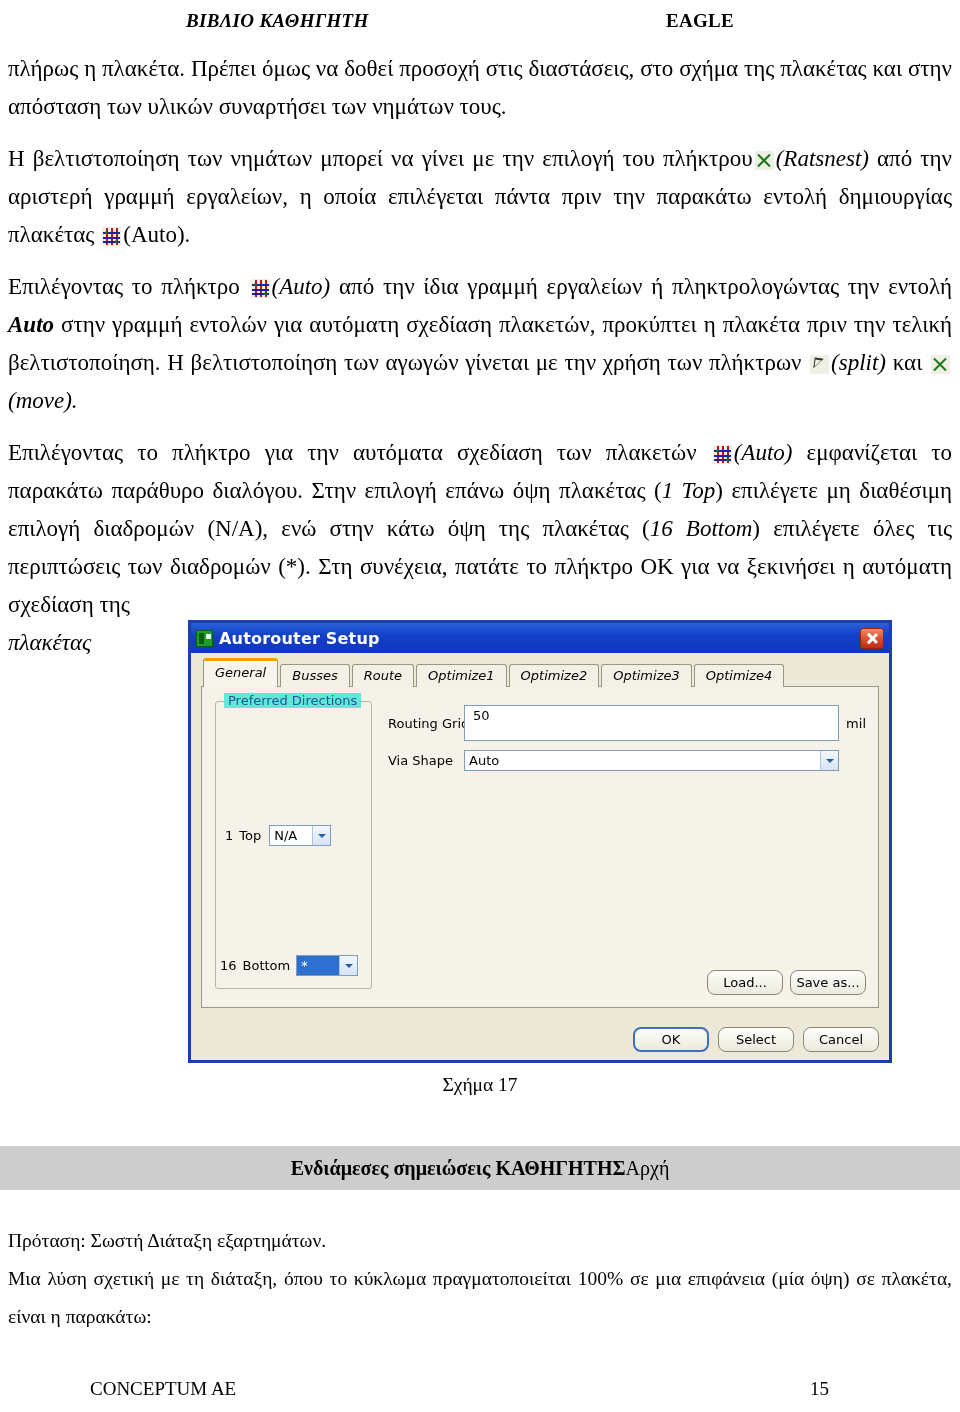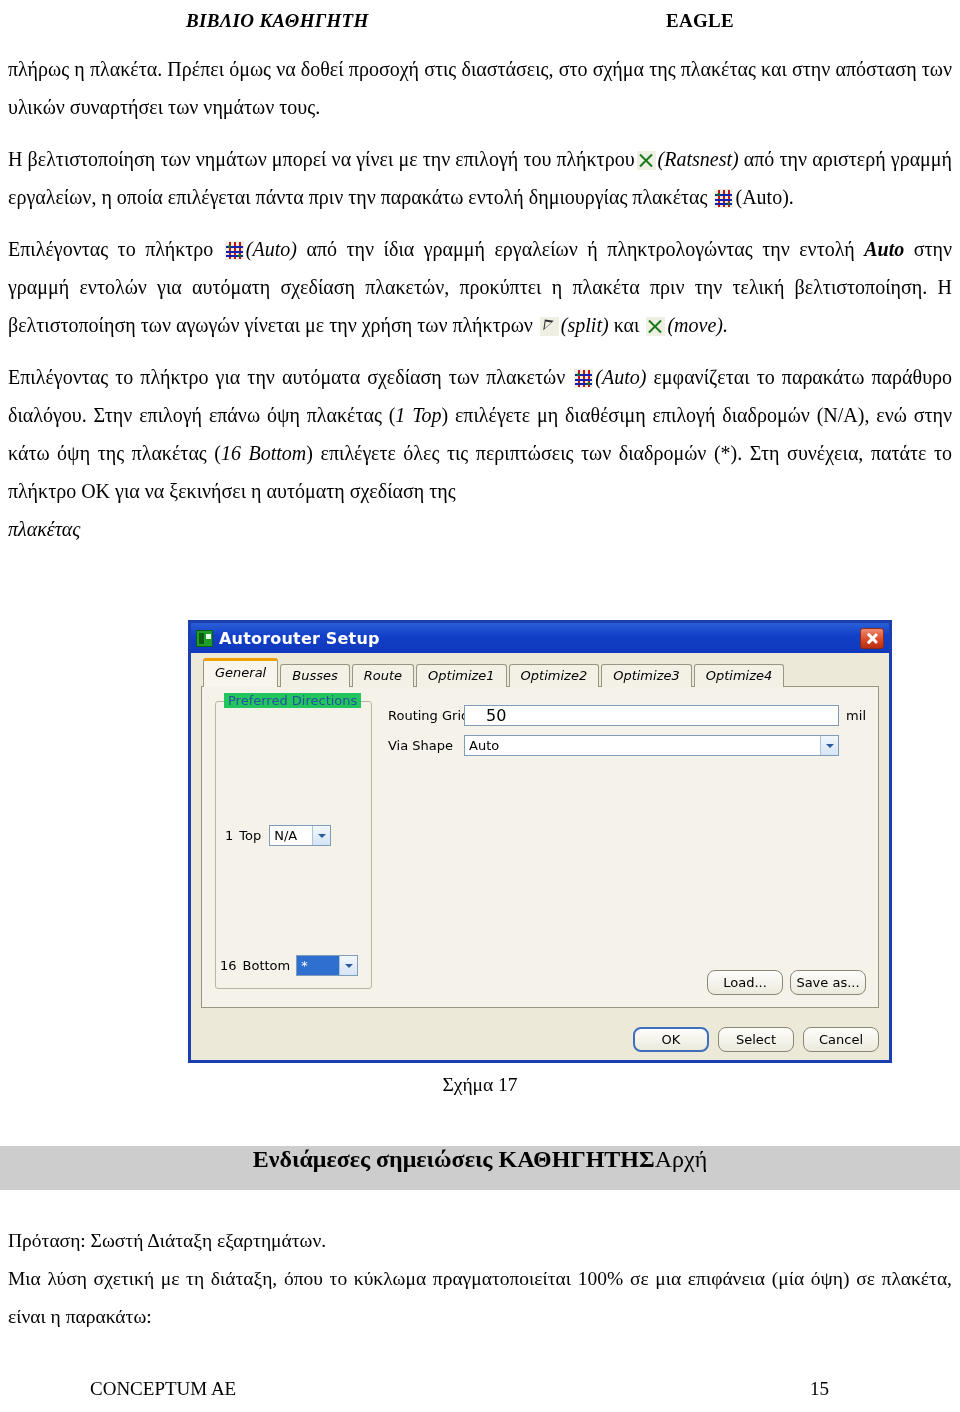--- a/index.html
+++ b/index.html
@@ -25,21 +25,21 @@
     position:absolute;left:666px;top:0;
     font-weight:bold;font-size:19px;letter-spacing:.3px;
   }
 
   
   .body{
     position:absolute;left:8px;top:50px;width:944px;
   }
   p.tx{
     margin:0 0 0 0;
-    font-size:20px;
+    font-size:23px;
     line-height:38px;
     text-align:justify;
     text-justify:inter-word;
   }
   p.tx.last{text-align:left;font-style:italic;}
   .gap{height:14px;}
   i{font-style:italic;}
   .b{font-weight:bold;}
 
   
@@ -148,21 +148,21 @@
   }
 
   
   .group{
     position:absolute;left:13px;top:14px;width:157px;height:288px;
     border:1px solid #b9b5a4;border-radius:3px;
     box-sizing:border-box;
   }
   .group > .legend{
     position:absolute;left:8px;top:-9px;
-    background:#22c55e;padding:0 4px;
+    background:#5eead4;padding:0 4px;
     font-size:13px;color:#28519e;white-space:nowrap;
   }
   .lyrrow{position:absolute;display:flex;align-items:center;}
   .lyrrow .lbl{font-size:13px;color:#000;white-space:nowrap;}
   .lyrrow .num{display:inline-block;text-align:right;margin-right:6px;}
   .row-top{left:9px;top:123px;}
   .row-bot{left:4px;top:253px;}
 
   
   .combo{
@@ -187,22 +187,22 @@
     border-top:4px solid #2b5a9e;
   }
   .combo.c-top{width:62px;}
   .combo.c-bot{width:62px;}
 
   
   .fields{position:absolute;left:186px;top:18px;right:12px;}
   .frow{display:flex;align-items:center;margin-bottom:9px;}
   .frow .flabel{font-size:13px;width:76px;flex:0 0 auto;white-space:nowrap;}
   .textinput{
-    height:21px;border:1px solid #7f9db9;background:#fff;
-    font-size:16px;line-height:19px;padding:0 21px;
+    height:36px;border:1px solid #7f9db9;background:#fff;
+    font-size:13px;line-height:19px;padding:0 8px;
     box-sizing:border-box;flex:1 1 auto;
   }
   .unit{font-size:13px;margin-left:7px;flex:0 0 auto;}
   .combo.wide{flex:1 1 auto;}
 
   
   .btn{
     height:25px;min-width:76px;
     background:linear-gradient(180deg,#fdfdfb 0%,#eceadd 100%);
     border:1px solid #8a8775;border-radius:8px;
@@ -217,22 +217,22 @@
   
   .figcap{
     position:absolute;left:0;top:1074px;width:960px;text-align:center;
     font-size:19.5px;
   }
 
   
   .banner{
     position:absolute;left:0;top:1146px;width:960px;height:44px;
     background:#cdcdcd;
-    display:flex;justify-content:center;
-    font-size:24px;
+    display:flex;align-items:center;justify-content:center;
+    font-size:20px;
   }
   .banner .strong{font-weight:bold;}
 
   
   .tail{position:absolute;left:8px;top:1222px;width:944px;}
   .tail p{margin:0;font-size:19.5px;line-height:38px;text-align:justify;}
   .tail p.nojust{text-align:left;}
 
   
   .footer{position:absolute;left:0;top:1378px;width:960px;height:26px;}

